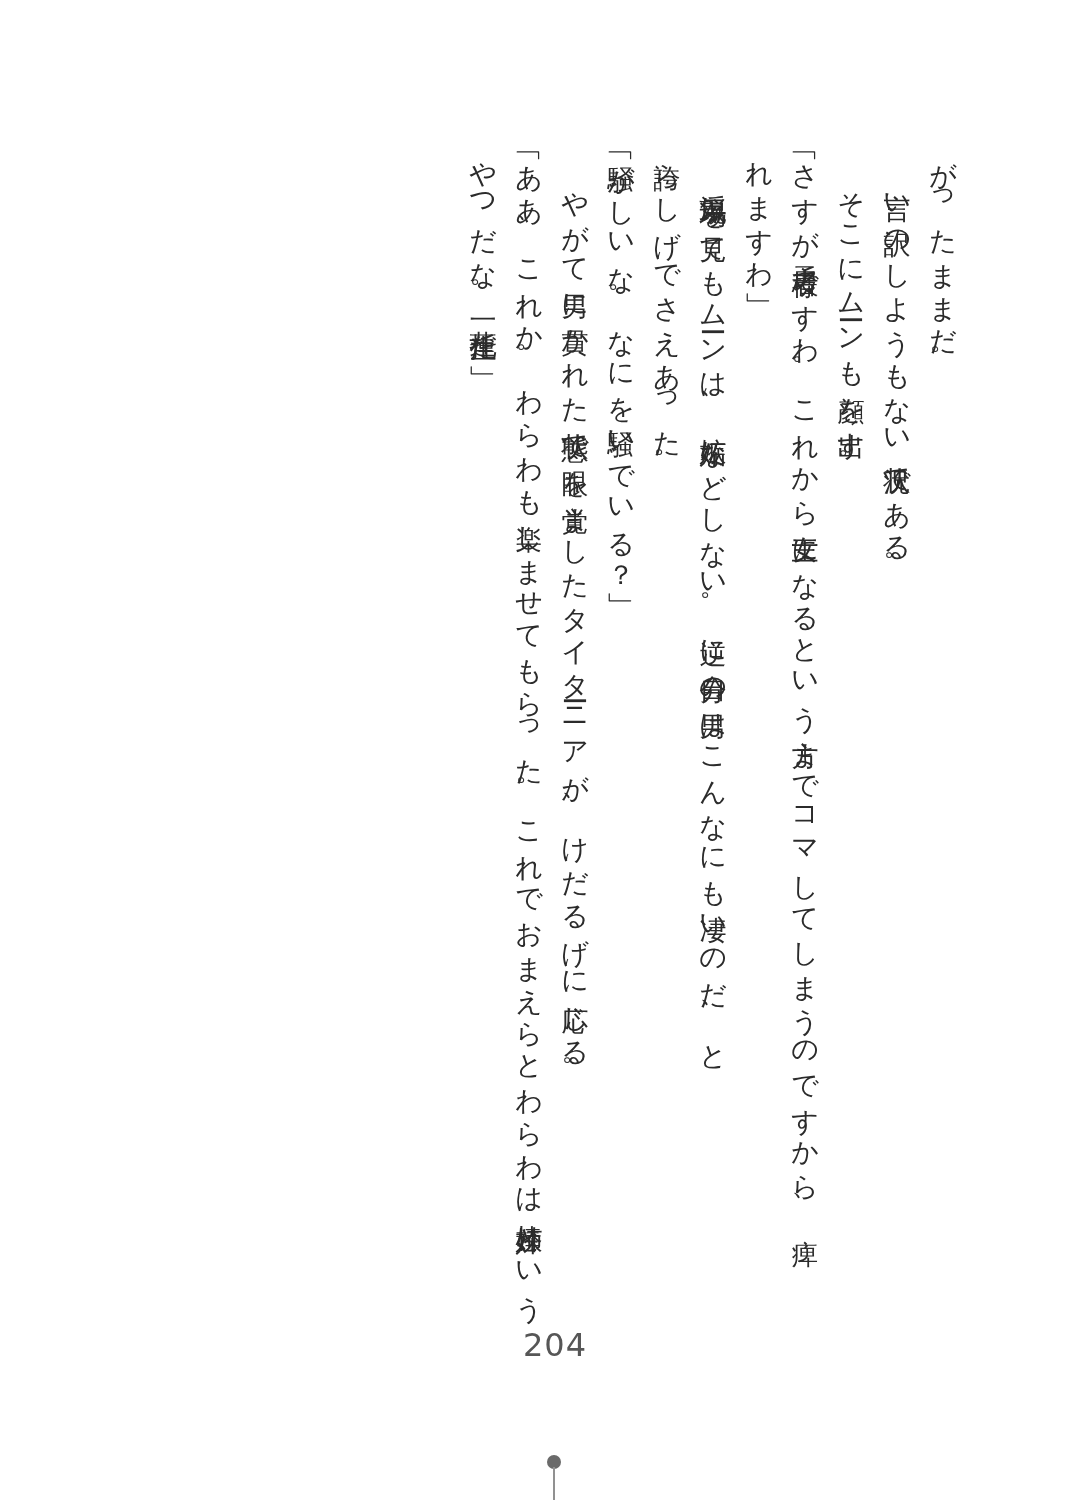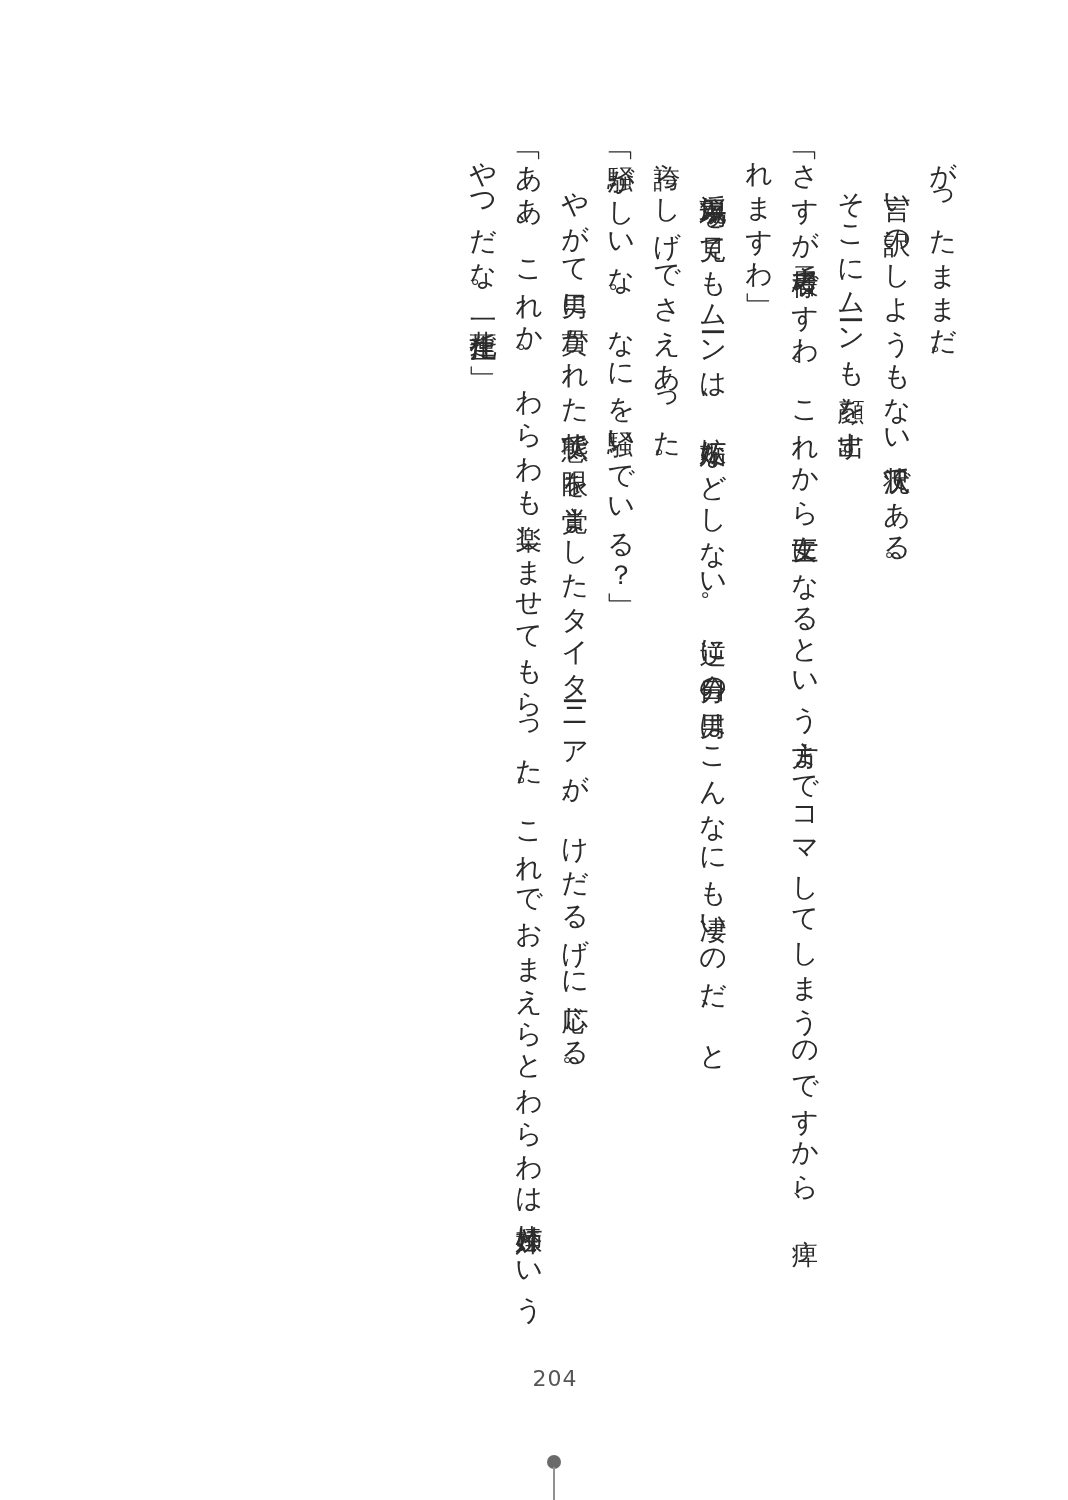--- a/index.html
+++ b/index.html
@@ -42,25 +42,24 @@
   .vline.indent {
     padding-top: 30px;    
   }
   
   .page-number {
     position: absolute;
     top: 1326px;
     left: 555px;
     transform: translateX(-50%);
     font-family: "DejaVu Sans", sans-serif;
-    font-size: 22px;
+    font-size: 32px;
     font-weight: 400;
     letter-spacing: 1px;
     color: var(--page_number);
-    margin-top: 40px;
   }
   .footer-dot {
     position: absolute;
     top: 1455px;
     left: 547px;
     width: 14px; height: 14px;
     border-radius: 50%;
     background: var(--dot);
   }
   .footer-stem {

